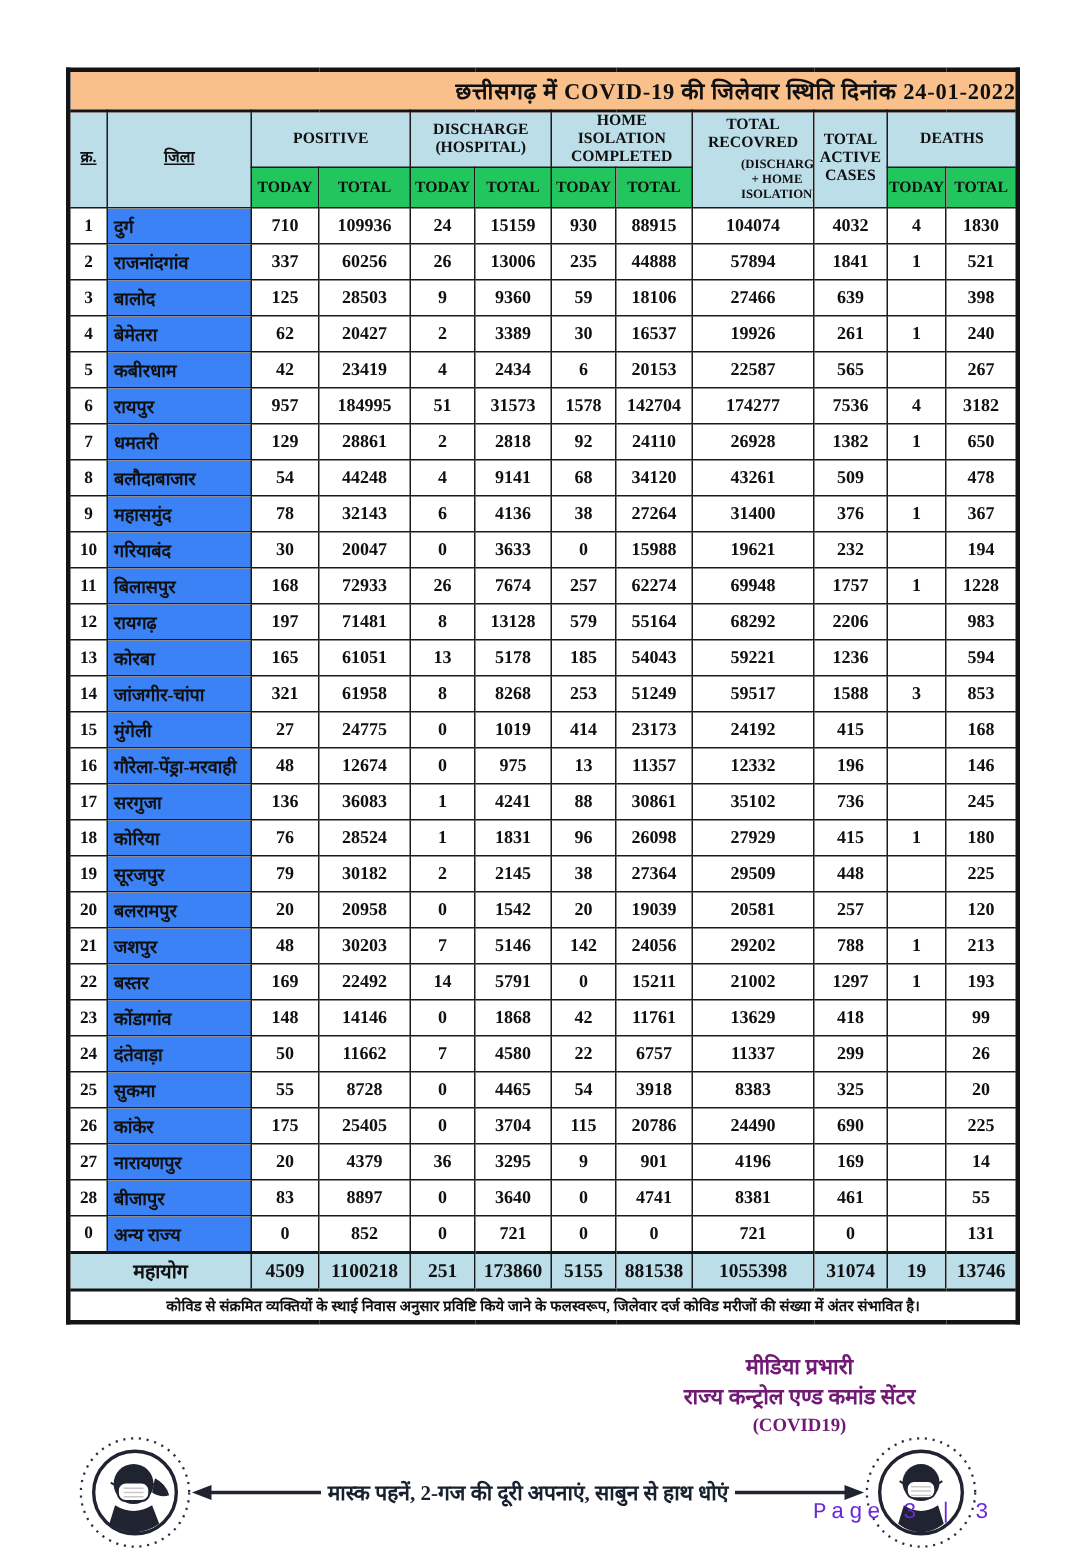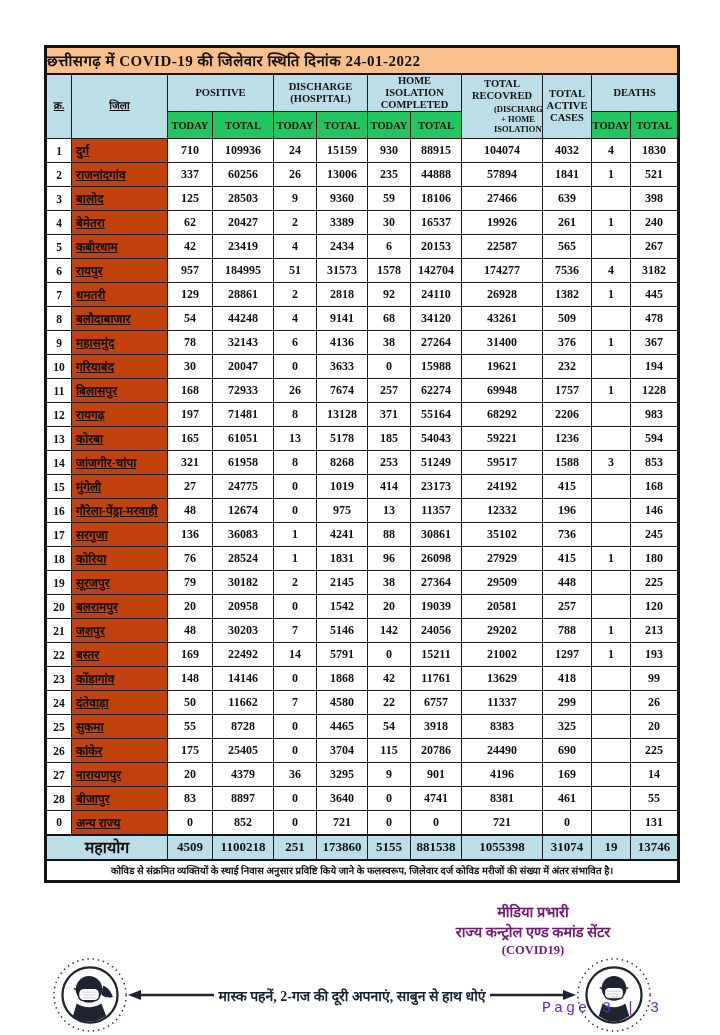--- a/index.html
+++ b/index.html
@@ -7,40 +7,40 @@
     font-family:"Liberation Serif", serif; }
   .page { position:relative; width:720px; height:1035px; background:#fff; overflow:hidden; }
 
   
   table.covid { position:absolute; left:44px; top:45px; width:633px;
     border-collapse:collapse; table-layout:fixed;
     border:3px solid #141414; }
   table.covid td, table.covid th { border:1px solid #1b1b1b; overflow:hidden;
     font-weight:bold; color:#101010; }
 
-  tr.title-row td { background:#f9c08c; height:27px; text-align:left;
+  tr.title-row td { background:#f9c08c; height:27px; text-align:right;
     font-size:15px; border-bottom:2px solid #141414; letter-spacing:0.5px; }
 
   tr.group-row th { background:#bcdee9; height:38px; text-align:center;
     font-size:10.5px; line-height:1.15; vertical-align:middle; }
   tr.sub-row th { background:#22c55e; height:27px; text-align:center; font-size:10.5px; }
   th.hindi-head { font-size:13px;text-decoration:underline; }
   th.recovered-head { border-bottom:1px solid #1b1b1b; }
   .recovered-sub { display:block; font-size:8.5px; margin-top:3px;margin-left:32px; }
   th.col-sr, th.col-district { vertical-align:middle; }
   tr.group-row th.deaths-head { border-bottom:1px solid #1b1b1b; }
 
   tbody td { height:24px; background:#fff; text-align:center; font-size:12px; }
-  tbody td.cell-district { background:#c2410c; text-align:left; padding-left:4px;
-    font-size:12px; font-family:"Liberation Serif", serif;text-decoration:underline; }
+  tbody td.cell-district { background:#3b82f6; text-align:left; padding-left:4px;
+    font-size:12px; font-family:"Liberation Serif", serif; }
   tbody td.cell-serial { font-size:11.5px; }
 
   tr.total-row td { background:#bcdee9; height:25px; text-align:center; font-size:13px;
     border-top:2.5px solid #141414; border-bottom:2.5px solid #141414; }
-  tr.total-row td.total-label { font-size:16px; }
+  tr.total-row td.total-label { font-size:13px; }
 
   tr.footnote-row td { height:22px; background:#fff; text-align:center;
     font-size:9.8px; letter-spacing:0.1px; }
 
   
   .signature { position:absolute; top:903px; right:52px; width:270px;
     text-align:center; color:#701a75; font-weight:bold; line-height:1.35; }
   .signature .sig1 { font-size:14.5px; }
   .signature .sig2 { font-size:14.5px; }
   .signature .sig3 { font-size:12.5px; }
@@ -193,21 +193,21 @@
       <td class="cell-district">धमतरी</td>
       <td>129</td>
       <td>28861</td>
       <td>2</td>
       <td>2818</td>
       <td>92</td>
       <td>24110</td>
       <td>26928</td>
       <td>1382</td>
       <td>1</td>
-      <td>445</td>
+      <td>650</td>
     </tr>
         <tr>
       <td class="cell-serial">8</td>
       <td class="cell-district">बलौदाबाजार</td>
       <td>54</td>
       <td>44248</td>
       <td>4</td>
       <td>9141</td>
       <td>68</td>
       <td>34120</td>
@@ -258,21 +258,21 @@
       <td>1</td>
       <td>1228</td>
     </tr>
         <tr>
       <td class="cell-serial">12</td>
       <td class="cell-district">रायगढ़</td>
       <td>197</td>
       <td>71481</td>
       <td>8</td>
       <td>13128</td>
-      <td>371</td>
+      <td>579</td>
       <td>55164</td>
       <td>68292</td>
       <td>2206</td>
       <td></td>
       <td>983</td>
     </tr>
         <tr>
       <td class="cell-serial">13</td>
       <td class="cell-district">कोरबा</td>
       <td>165</td>

